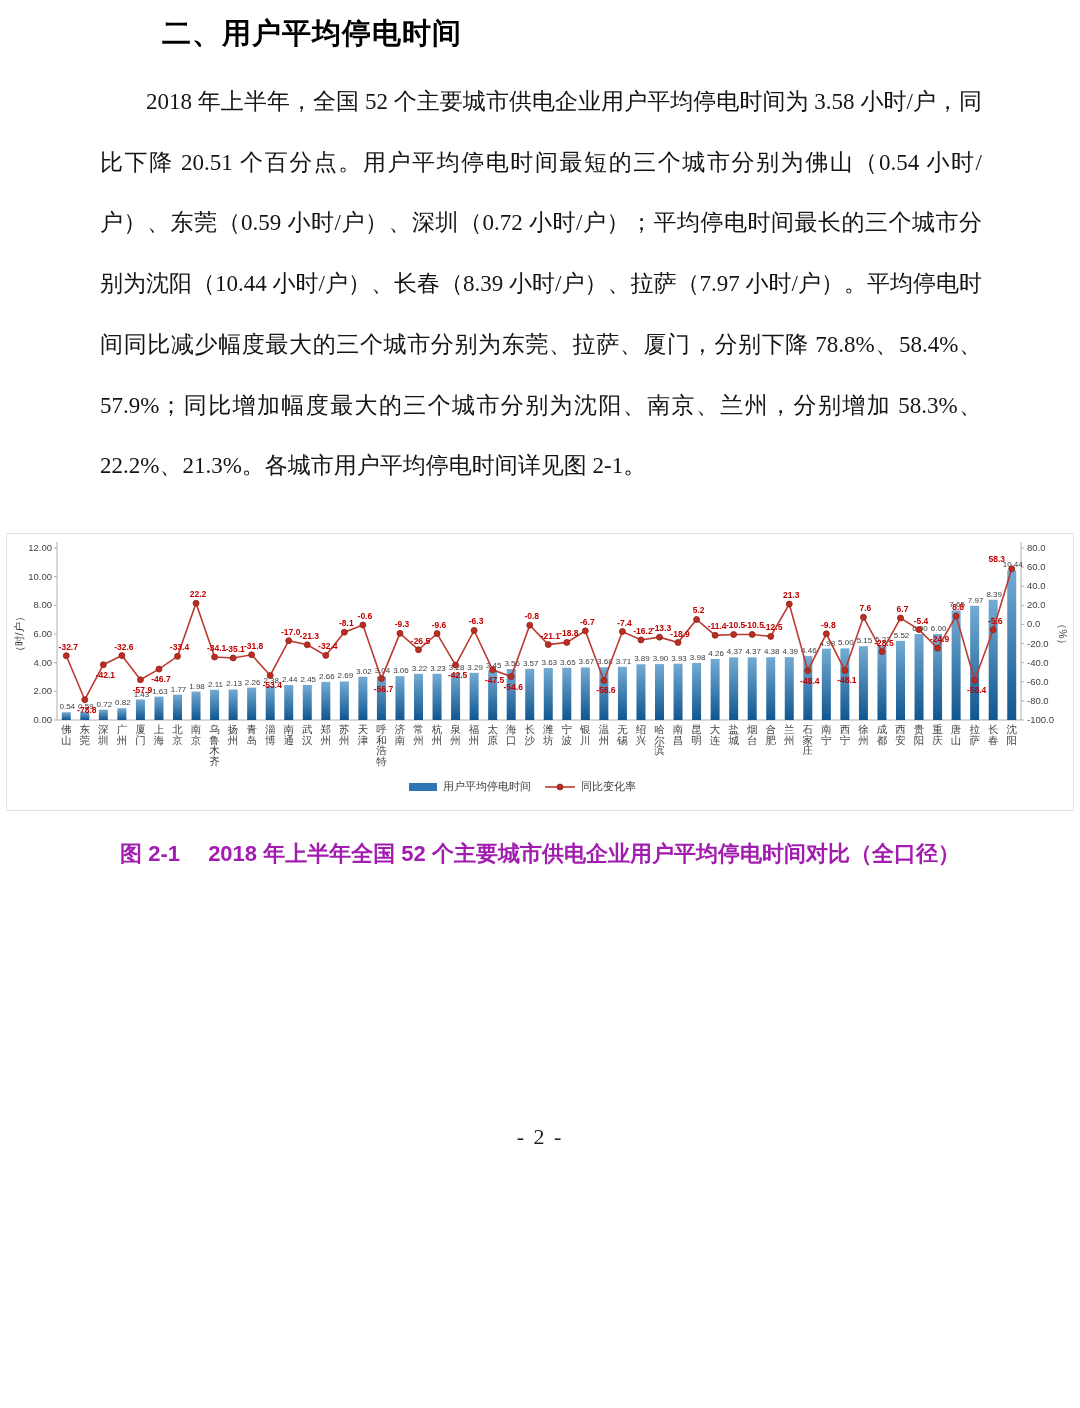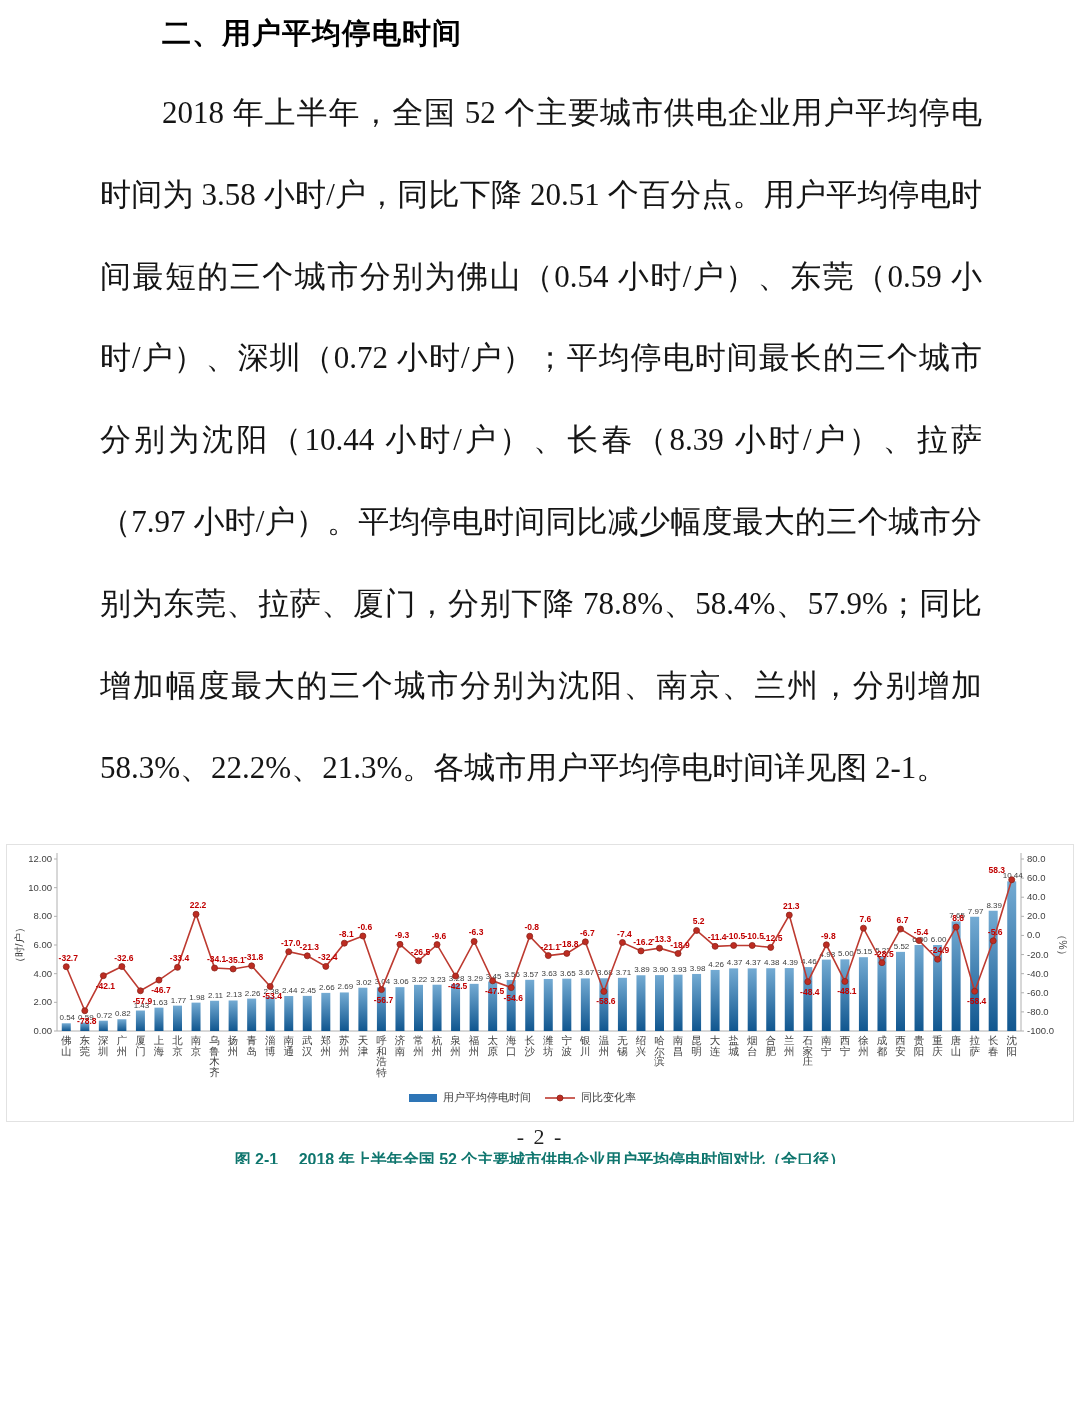--- a/index.html
+++ b/index.html
@@ -8,33 +8,33 @@
     position:relative;overflow:hidden;
     font-family:"Liberation Serif","DejaVu Serif",serif;color:#111;
   }
   .doc-heading{
     margin:14px 100px 0 162px;
     font-family:"Liberation Sans","DejaVu Sans",sans-serif;
     font-weight:bold;font-size:29px;letter-spacing:1px;color:#000;
   }
   .doc-para{
     margin:18px 98px 0 100px;
-    font-size:31px;line-height:2.64;
+    font-size:23px;line-height:2.64;
     text-align:justify;text-justify:inter-ideograph;
     text-indent:2em;color:#151515;
   }
   .chart-box{
     margin:36px 6px 0 6px;
     border:1px solid #e2e2e2;background:#fff;
     padding:4px 2px 2px 2px;
   }
   .figure-caption{
     margin:28px 60px 0 60px;text-align:center;
     font-family:"Liberation Sans","DejaVu Sans",sans-serif;
-    font-weight:bold;font-size:16px;color:#0f766e;
+    font-weight:bold;font-size:22px;color:#a21caf;
   }
   .page-number{
     position:absolute;left:0;right:0;bottom:14px;text-align:center;
     font-size:22px;color:#222;letter-spacing:2px;
   }
   svg text{font-family:"Liberation Sans","DejaVu Sans",sans-serif;}
 </style>
 </head>
 <body>
 

